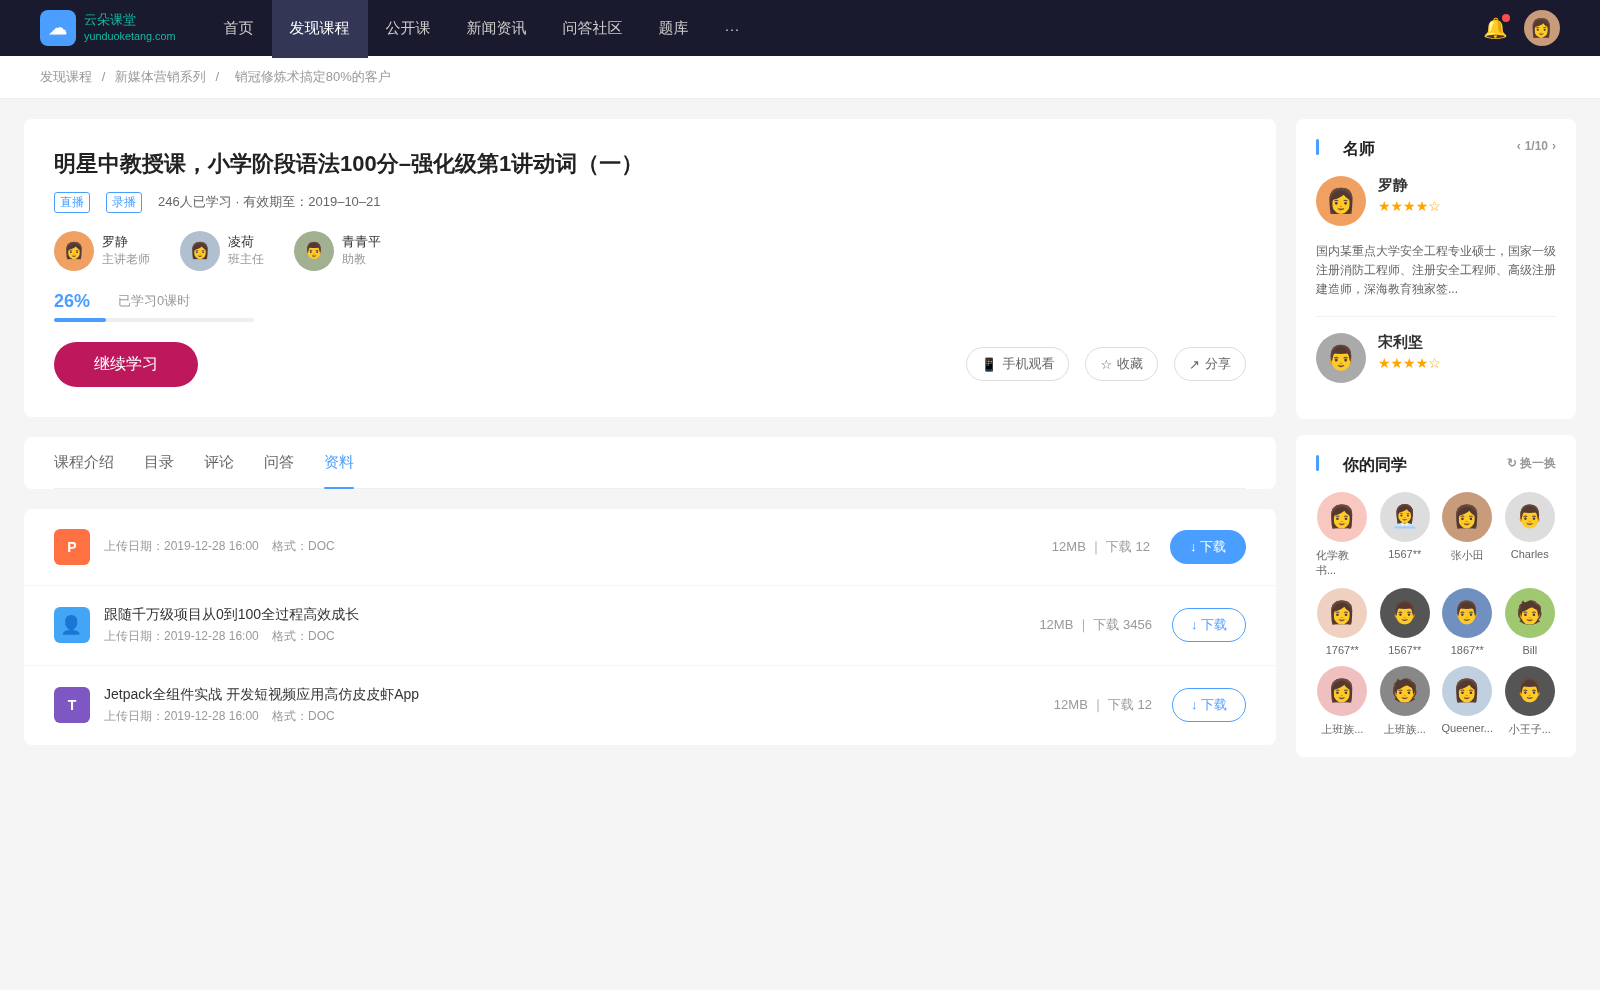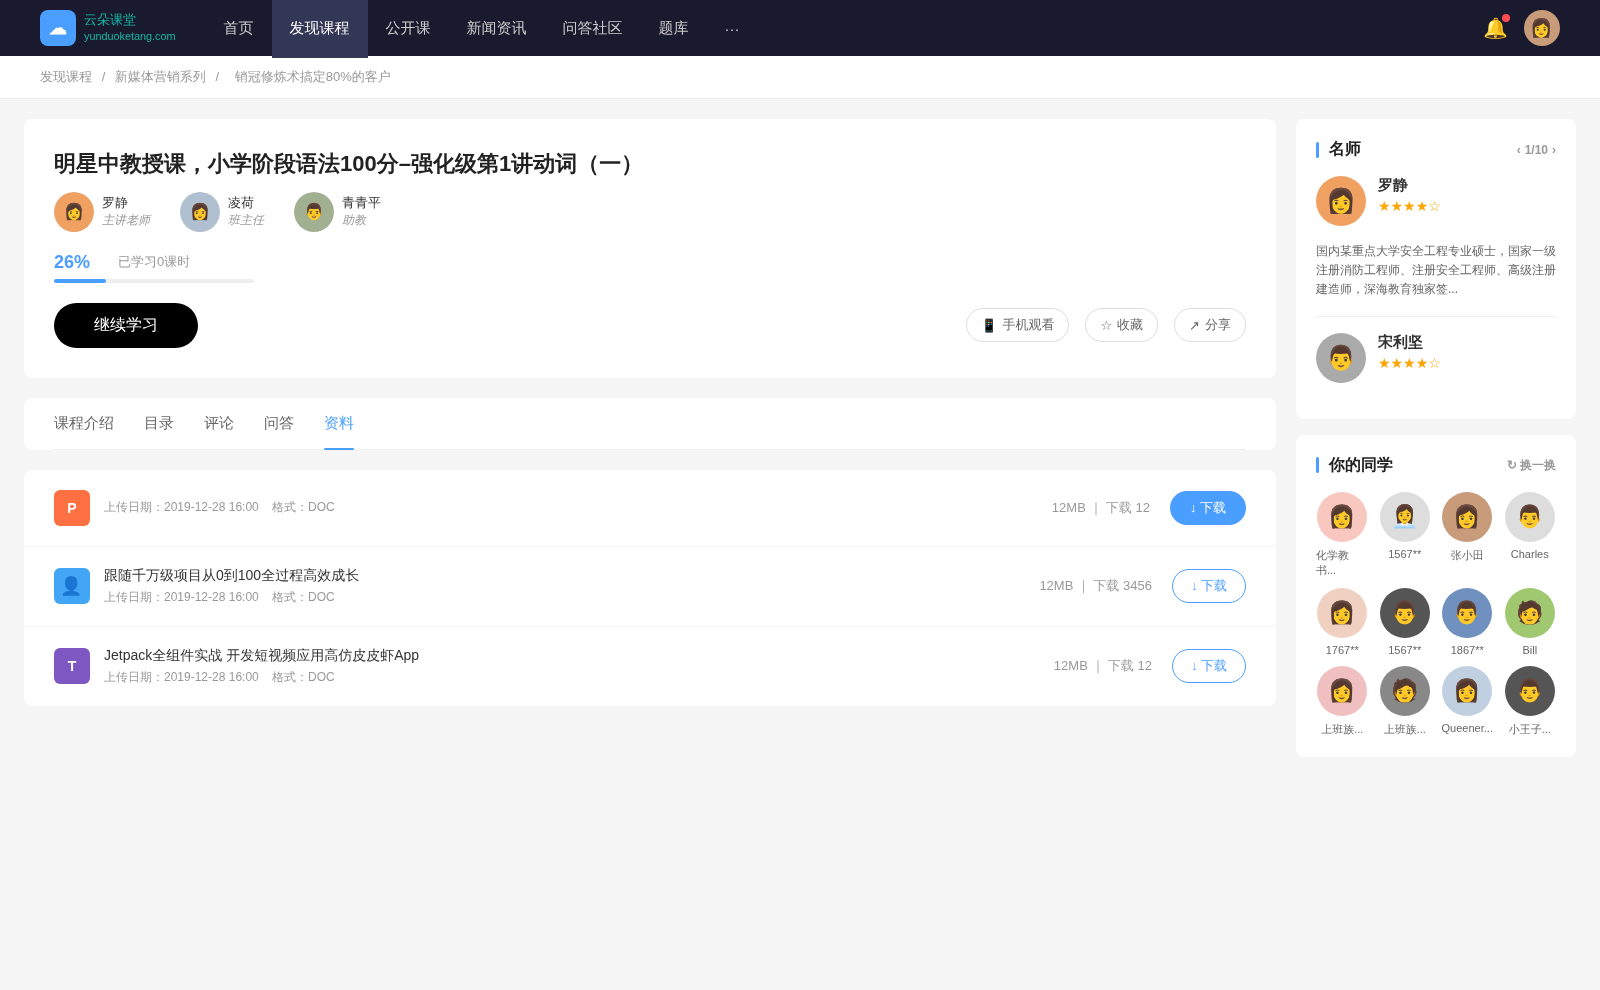--- a/index.html
+++ b/index.html
@@ -33,29 +33,29 @@
     .course-meta { display: flex; align-items: center; gap: 16px; margin-bottom: 18px; color: #666; font-size: 13px; }
     .tag { border: 1px solid; border-radius: 3px; padding: 1px 5px; font-size: 12px; }
     .tag-live { color: #4a9eff; border-color: #4a9eff; }
     .tag-replay { color: #4a9eff; border-color: #4a9eff; }
     .teachers { display: flex; gap: 30px; margin-bottom: 20px; }
     .teacher-item { display: flex; align-items: center; gap: 8px; }
     .teacher-avatar { width: 40px; height: 40px; border-radius: 50%; background: #ddd; overflow: hidden; }
     .teacher-avatar-inner { width: 100%; height: 100%; border-radius: 50%; display: flex; align-items: center; justify-content: center; font-size: 16px; }
     .teacher-info { font-size: 13px; }
     .teacher-name { color: #333; font-weight: 500; }
-    .teacher-role { color: #999; font-size: 12px; font-style: italic; }
+    .teacher-role { color: #999; font-size: 12px; }
     .progress-section { margin-bottom: 20px; }
     .progress-label { display: flex; align-items: center; gap: 28px; margin-bottom: 6px; }
     .progress-pct { color: #4a9eff; font-size: 18px; font-weight: bold; }
     .progress-text { color: #999; font-size: 13px; }
     .progress-bar-bg { height: 4px; background: #eee; border-radius: 2px; width: 200px; }
     .progress-bar-fill { height: 4px; background: #4a9eff; border-radius: 2px; }
     .course-actions { display: flex; align-items: center; gap: 16px; }
-    .btn-primary { background: #000000; color: white; border: none; border-radius: 24px; padding: 12px 40px; font-size: 16px; cursor: pointer; font-weight: 500; }
+    .btn-primary { background: #be185d; color: white; border: none; border-radius: 24px; padding: 12px 40px; font-size: 16px; cursor: pointer; font-weight: 500; }
     .action-btns { margin-left: auto; display: flex; gap: 16px; }
     .action-btn { display: flex; align-items: center; gap: 5px; color: #666; cursor: pointer; border: 1px solid #ddd; border-radius: 20px; padding: 7px 14px; font-size: 13px; }
 
     
     .tabs-card { background: white; border-radius: 8px; padding: 0 30px; margin-bottom: 20px; }
     .tabs { display: flex; gap: 30px; border-bottom: 1px solid #f0f0f0; }
     .tab-item { padding: 16px 0; font-size: 15px; color: #666; cursor: pointer; position: relative; }
     .tab-item.active { color: #4a9eff; }
     .tab-item.active::after { content: ''; position: absolute; bottom: -1px; left: 0; right: 0; height: 2px; background: #4a9eff; border-radius: 1px; }
 
@@ -69,21 +69,21 @@
     .file-icon-t { background: #7e57c2; }
     .file-info { flex: 1; }
     .file-name { font-size: 14px; color: #333; font-weight: 500; margin-bottom: 4px; }
     .file-meta { font-size: 12px; color: #999; }
     .file-stats { color: #999; font-size: 13px; margin-right: 20px; white-space: nowrap; }
     .btn-download { border: 1px solid #4a9eff; color: #4a9eff; border-radius: 20px; padding: 7px 18px; font-size: 13px; cursor: pointer; background: white; display: flex; align-items: center; gap: 5px; }
     .btn-download-filled { background: #4a9eff; color: white; border: none; border-radius: 20px; padding: 8px 20px; font-size: 13px; cursor: pointer; display: flex; align-items: center; gap: 5px; }
 
     
     .sidebar-card { background: white; border-radius: 8px; padding: 20px; margin-bottom: 16px; }
-    .sidebar-card-title { font-size: 16px; font-weight: bold; color: #222; margin-bottom: 16px; display: flex; align-items: center; gap: 10px; }
+    .sidebar-card-title { font-size: 16px; font-weight: bold; color: #222; margin-bottom: 16px; display: flex; align-items: flex-start; gap: 24px; }
     .sidebar-card-title::before { content: ''; width: 3px; height: 16px; background: #4a9eff; border-radius: 2px; display: inline-block; }
     .sidebar-title-right { margin-left: auto; font-size: 12px; color: #999; display: flex; align-items: center; gap: 4px; cursor: pointer; }
 
     
     .teacher-profile { display: flex; gap: 12px; margin-bottom: 16px; }
     .teacher-profile-avatar { width: 50px; height: 50px; border-radius: 50%; overflow: hidden; flex-shrink: 0; }
     .stars { color: #ffa500; font-size: 14px; margin-top: 3px; }
     .teacher-profile-name { font-size: 15px; font-weight: bold; color: #333; }
     .teacher-profile-desc { font-size: 12px; color: #666; line-height: 1.6; margin-top: 6px; }
 
@@ -127,20 +127,25 @@
   <span> / </span>
   <span>销冠修炼术搞定80%的客户</span>
 </div>
 
 <div class="main-layout">
 
   <div class="main-content">
 
     <div class="course-card">
       <div class="course-title">明星中教授课，小学阶段语法100分–强化级第1讲动词（一）</div>
+      <div class="course-meta">
+        <span class="tag tag-live">直播</span>
+        <span class="tag tag-replay">录播</span>
+        <span>246人已学习 · 有效期至：2019–10–21</span>
+      </div>
       <div class="teachers">
         <div class="teacher-item">
           <div class="teacher-avatar">
             <div class="teacher-avatar-inner" style="background:#f0a060;">👩</div>
           </div>
           <div class="teacher-info">
             <div class="teacher-name">罗静</div>
             <div class="teacher-role">主讲老师</div>
           </div>
         </div>

